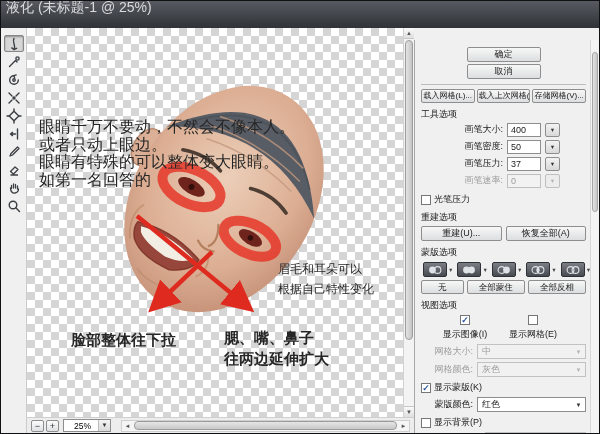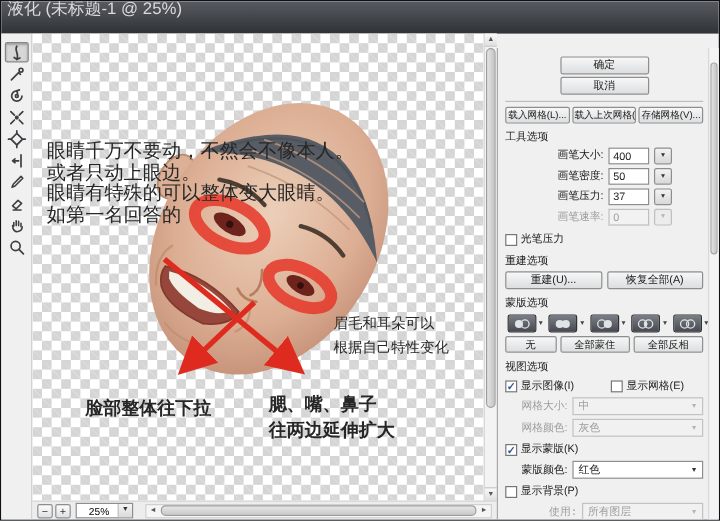--- a/index.html
+++ b/index.html
@@ -83,21 +83,21 @@
   .recrow .btn { flex:1; }
   .maskbtns { display:flex; gap:4px; margin:3px 0 3px 2px; }
   .maskunit { display:flex; align-items:center; gap:1px; }
   .maskbtn { width:24px; height:15px; background:linear-gradient(#7b7f85,#474b51); border:1px solid #2e3135;
              border-radius:2px; display:flex; align-items:center; justify-content:center; }
   .dd { font-size:5.5px; color:#444; }
   .mask3row { display:flex; gap:3px; }
   .mask3row .btn { height:14px; font-size:8.5px; line-height:12px; }
   .mask3row .b1 { flex:0.72; } .mask3row .b2 { flex:1; } .mask3row .b3 { flex:1; }
   .vochecks { display:flex; margin:3px 0 1px; }
-  .vochecks .checkrow { margin:0; }
+  .vochecks .checkrow { margin:0;flex-direction:column; }
   .vochecks .first { width:88px; }
   .selrow { display:flex; align-items:center; gap:4px; margin:3px 0; }
   .selrow label { width:52px; text-align:right; flex:0 0 auto; }
   .selrow.wide label { width:46px;font-family:Liberation Mono, monospace; }
   .combo { flex:1; height:15px; border:1px solid #8e8e8e; background:#fff; display:flex;
            align-items:center; padding-left:4px; }
   .combo .arrow { margin-left:auto; width:13px; text-align:center; font-size:6px; color:#333; }
   .combo.off { background:#f1f1f1; color:#9d9d9d; border-color:#c2c2c2; }
   .combo.off .arrow { color:#b5b5b5; }
   .panelscroll { width:9px; background:#f4f4f4; border-left:1px solid #d8d8d8;

